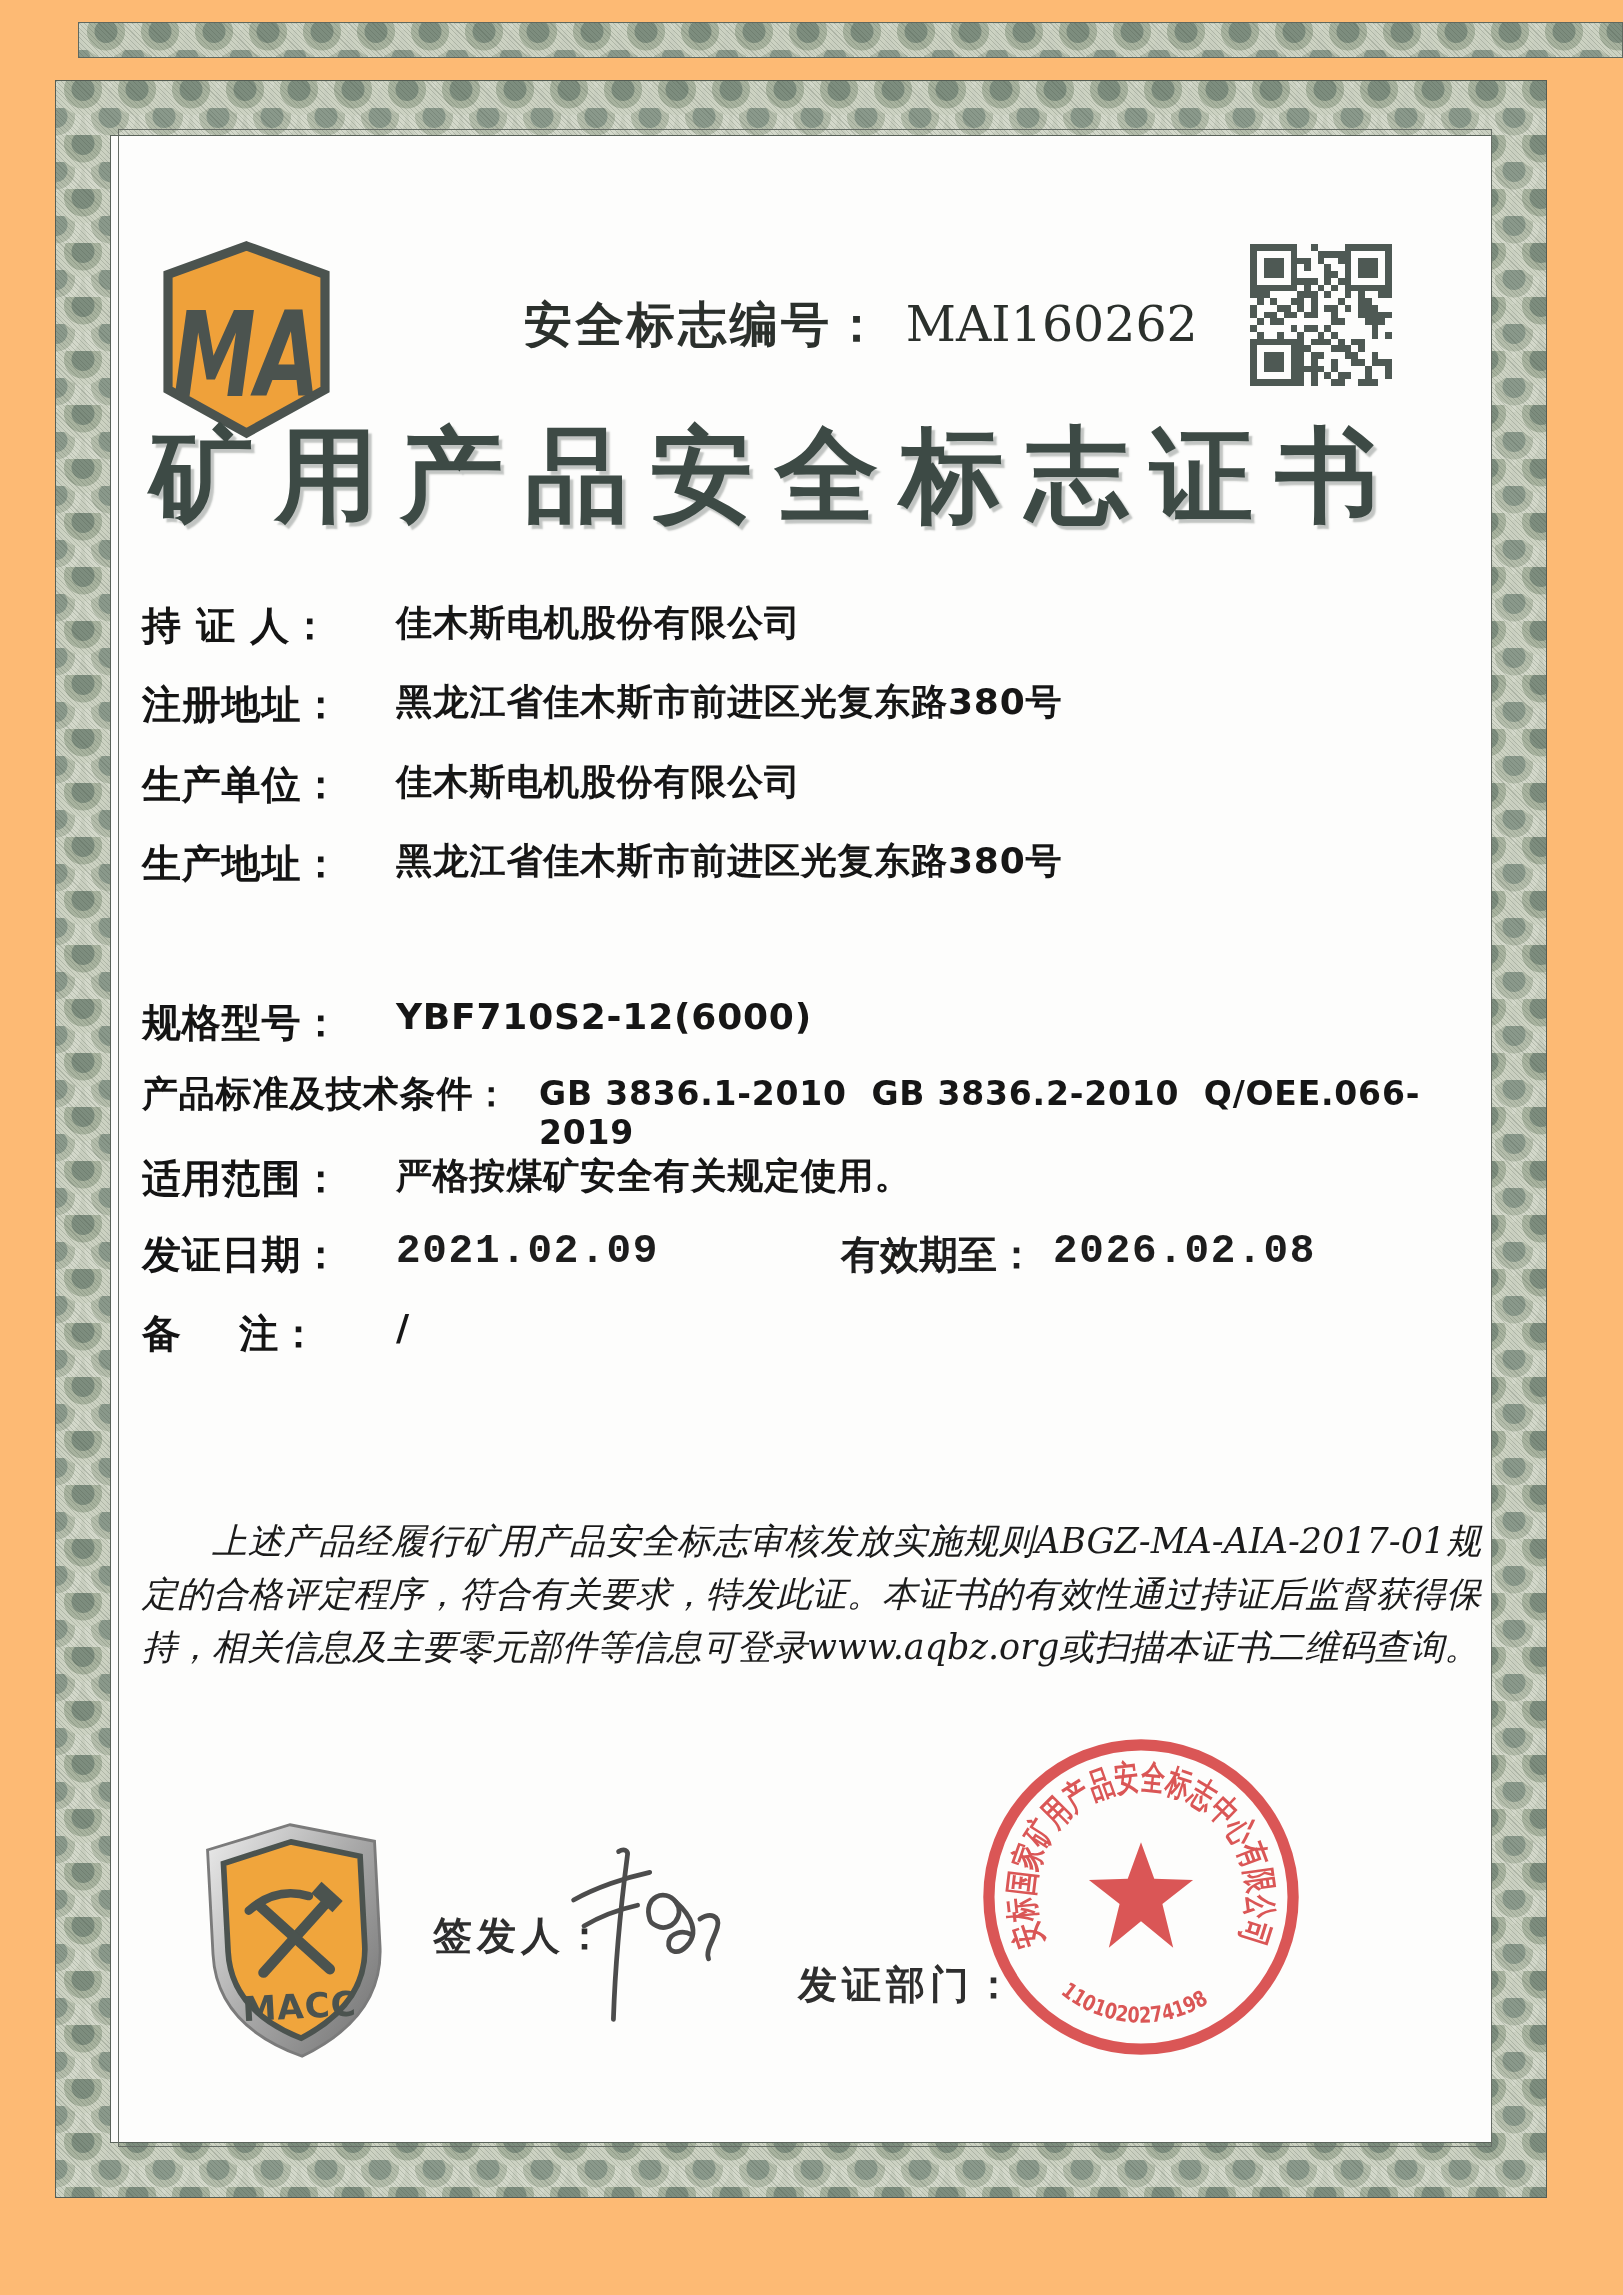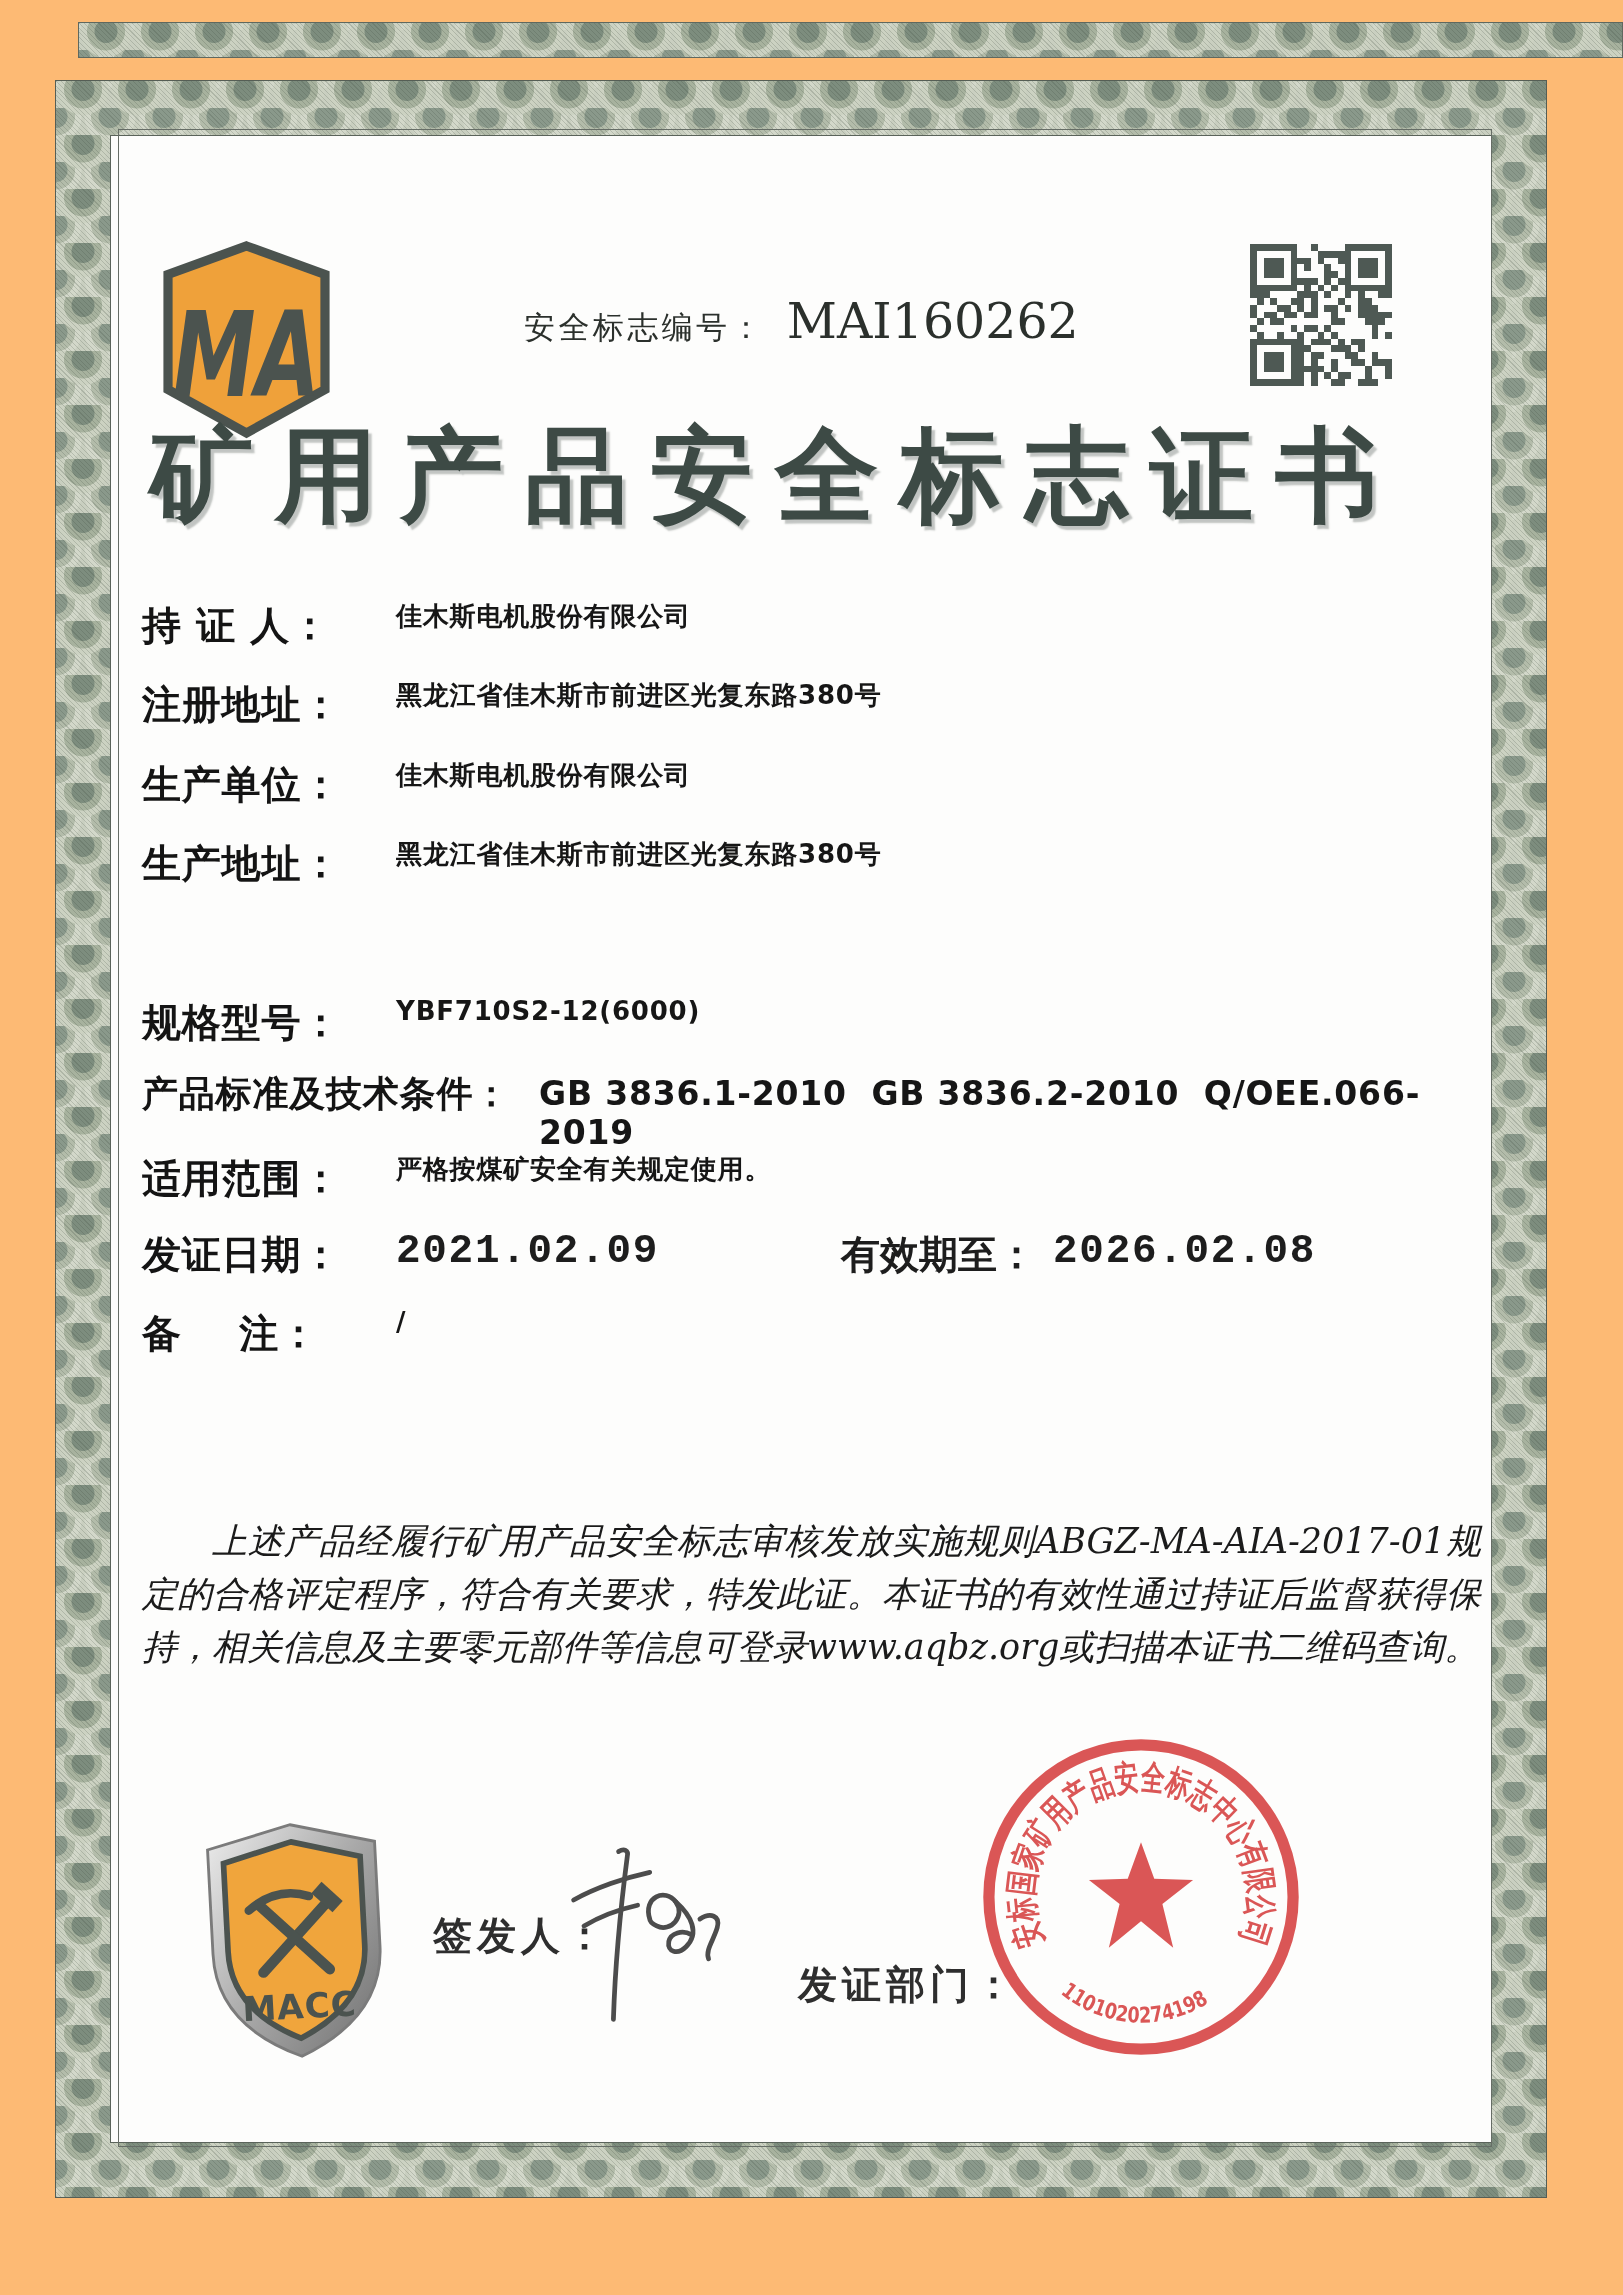--- a/index.html
+++ b/index.html
@@ -19,35 +19,35 @@
   .band-inner{position:absolute;inset:54px;background:#fdfdfc;border:1.7px solid #5a635a;}
   .top-strip{position:absolute;left:78px;top:22px;right:0;height:34px;border:0.8px solid #5f685f;}
   .inner-frame{position:absolute;left:118px;top:129px;right:131px;bottom:148px;
                border:1.7px solid #666d66;}
 
   .content{position:absolute;inset:0;}
 
   
   .ma-logo{position:absolute;left:163px;top:239px;width:167px;height:201px;}
   .serial-line{position:absolute;left:524px;top:293px;width:676px;white-space:nowrap;}
-  .serial-label{font-size:31px;font-weight:normal;color:#2b302c;letter-spacing:3.4px;}
+  .serial-label{font-size:48px;font-weight:bold;color:#2b302c;letter-spacing:3.4px;}
   .serial-value{font-family:"DejaVu Serif","Liberation Serif",serif;font-size:49px;
                 font-weight:400;color:#2b302c;margin-left:22px;}
   .qr{position:absolute;left:1250px;top:244px;width:142px;height:142px;}
   .qr svg{width:100%;height:100%;shape-rendering:crispEdges;}
 
   .cert-title{position:absolute;left:0;right:101px;top:424px;text-align:center;
               font-size:103px;font-weight:bold;color:#3d4a45;letter-spacing:22px;
               text-shadow:3.4px 4.2px 1.7px rgba(55,65,60,.30);line-height:1;padding-left:28px;}
 
   
   .field-row{position:absolute;left:142px;right:140px;display:flex;align-items:flex-start;}
   .field-label{flex:none;width:254px;font-size:39px;font-weight:bold;color:#141414;
                letter-spacing:0.8px;white-space:pre;}
-  .field-value{font-size:26px;font-weight:bold;color:#161616;white-space:pre-wrap;letter-spacing:0.8px;}
+  .field-value{font-size:36px;font-weight:bold;color:#161616;white-space:pre-wrap;letter-spacing:0.8px;}
   .row-wide .field-label{width:auto;margin-right:29px;font-size:36px;}
   .row-wide .field-value{font-size:33px;padding-top:4.2px;font-weight:bold;}
   .date-label2{font-size:39px;font-weight:bold;margin-left:182px;white-space:pre;}
   .date-val{font-family:Liberation Mono, monospace;font-size:41px;font-weight:600;
             margin-left:17px;letter-spacing:1.7px;}
 
   
   .statement{position:absolute;left:142px;right:142px;top:1515px;
              font-family:"DejaVu Serif","Liberation Serif",serif;font-style:italic;
              font-size:35px;line-height:53px;text-align:justify;text-indent:2em;color:#1b1b1b;}

